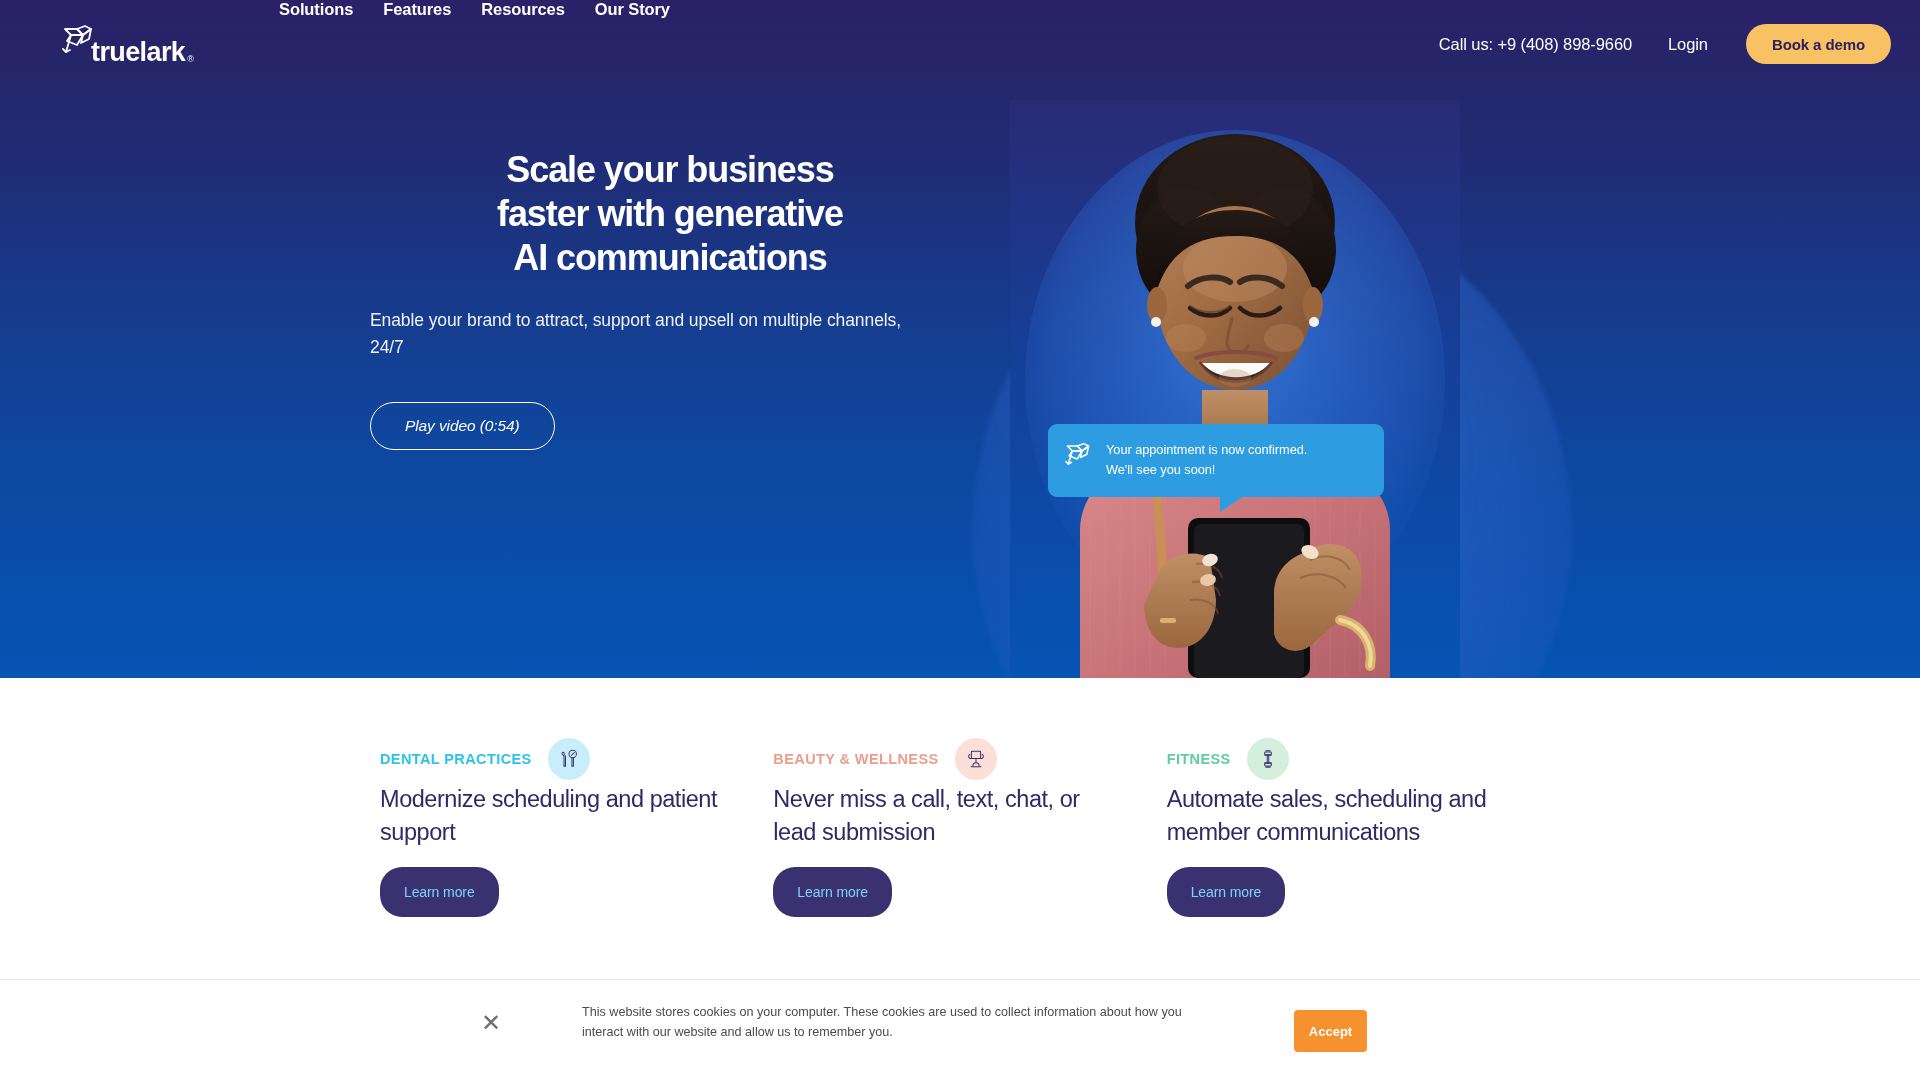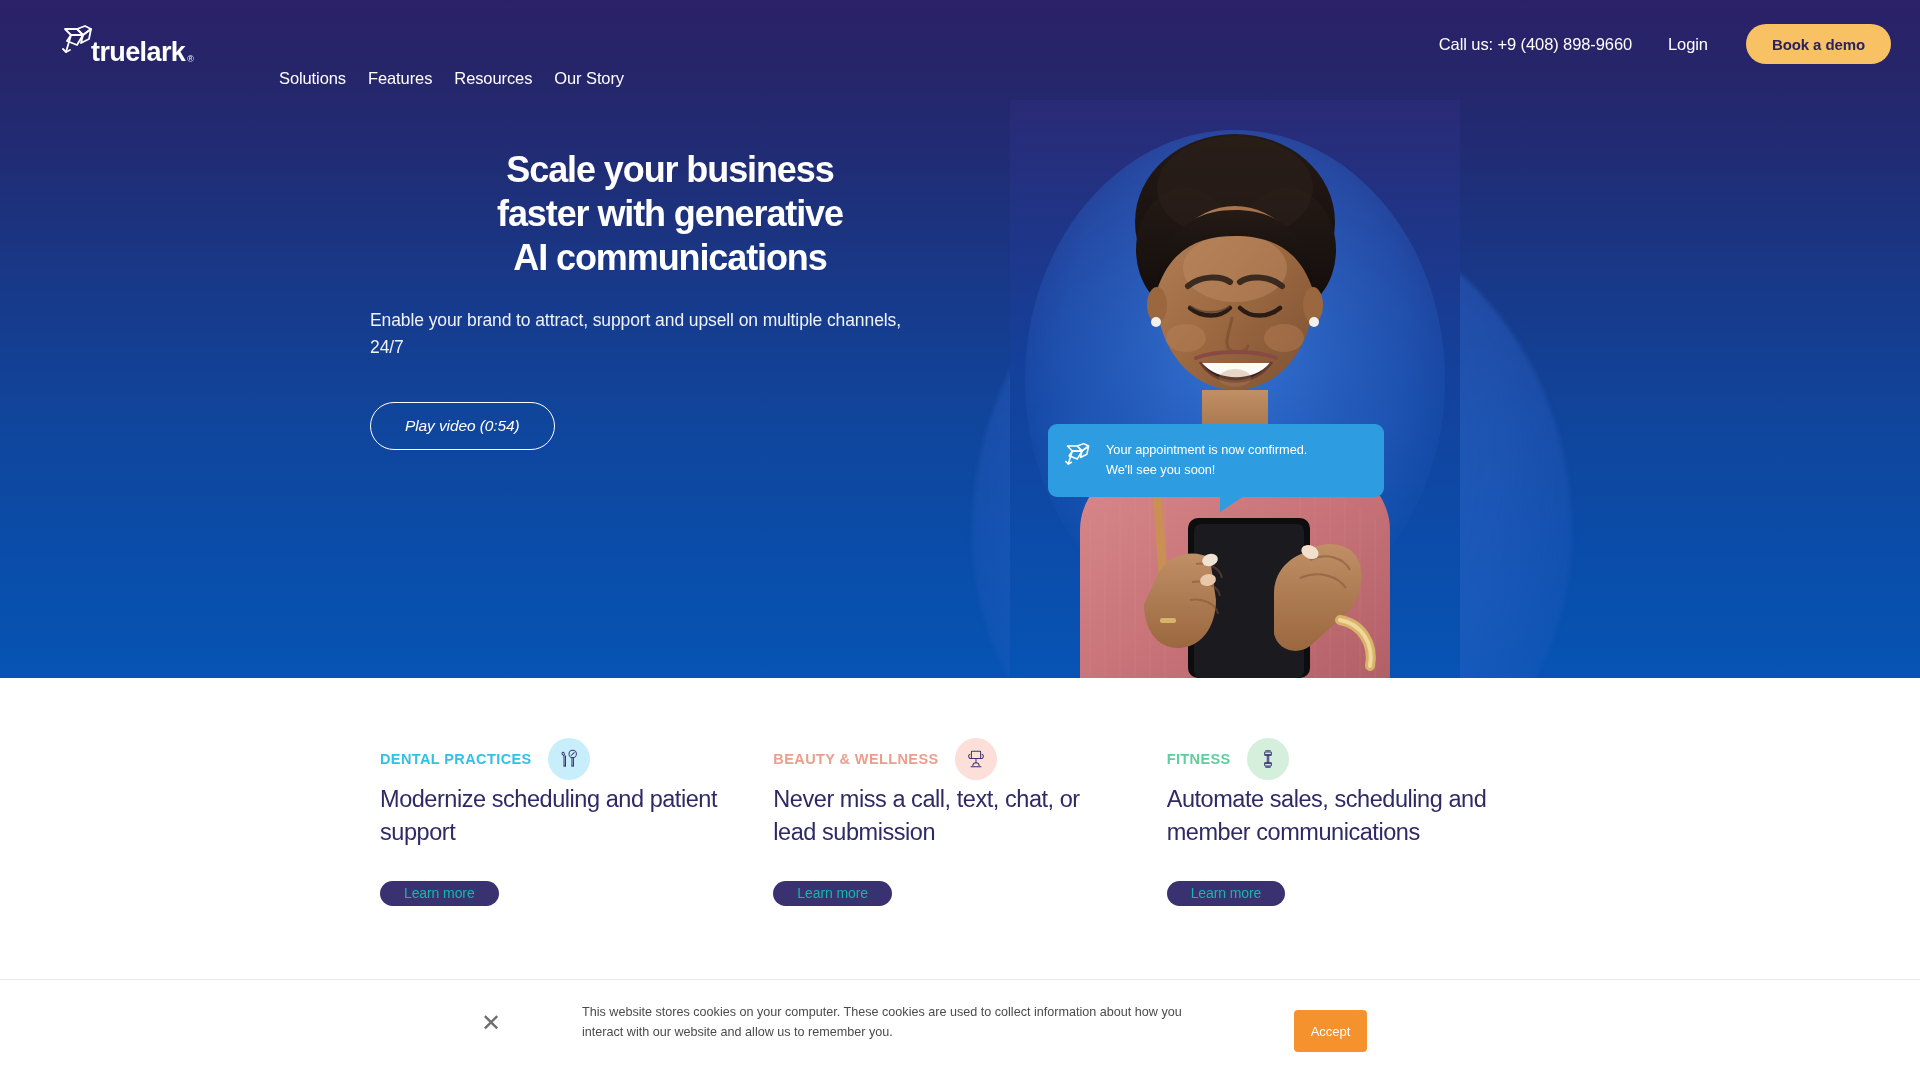--- a/index.html
+++ b/index.html
@@ -88,22 +88,23 @@
     margin-bottom: 4px;
     margin-left: 2px;
   }
 
   .nav-links {
     position: absolute;
     left: 262px;
     top: 0;
     height: 88px;
     display: flex;
-    align-items: flex-end;
-    gap: 22px;
+    align-items: flex-start;
+    gap: 30px;
+    font-weight: bold;
   }
   .nav-link {
     color: #ffffff;
     font-size: 16.5px;
     letter-spacing: -0.1px;
     cursor: pointer;
     white-space: nowrap;
   }
 
   .nav-right {
@@ -276,26 +277,26 @@
 
   .card-title {
     margin-top: 0;
     color: #2e2a66;
     font-size: 23.5px;
     line-height: 1.42;
     letter-spacing: -0.45px;
     max-width: 352px;
   }
   .btn-learn {
-    margin-top: 31px;
+    margin-top: 17px;
     background: #3a3270;
-    color: #14b8a6;
+    color: #7dd3fc;
     border: none;
     border-radius: 22px;
-    height: 25px;
+    height: 50px;
     padding: 0 24px;
     font-size: 14px;
     letter-spacing: -0.1px;
     cursor: pointer;
     font-family: "Liberation Sans", sans-serif;
   }
 
   
   .cookie-bar {
     position: absolute;
@@ -335,20 +336,21 @@
     top: 1010px;
     width: 73px; height: 42px;
     background: #f5922e;
     color: #ffffff;
     border: none;
     border-radius: 4px;
     font-size: 13px;
     cursor: pointer;
     font-family: "Liberation Sans", sans-serif;
     z-index: 61;
+    font-weight: bold;
   }
 </style>
 </head>
 <body>
 
 <div id="page">
 
   <section class="hero">
 
     <div class="hero-ellipse"></div>

